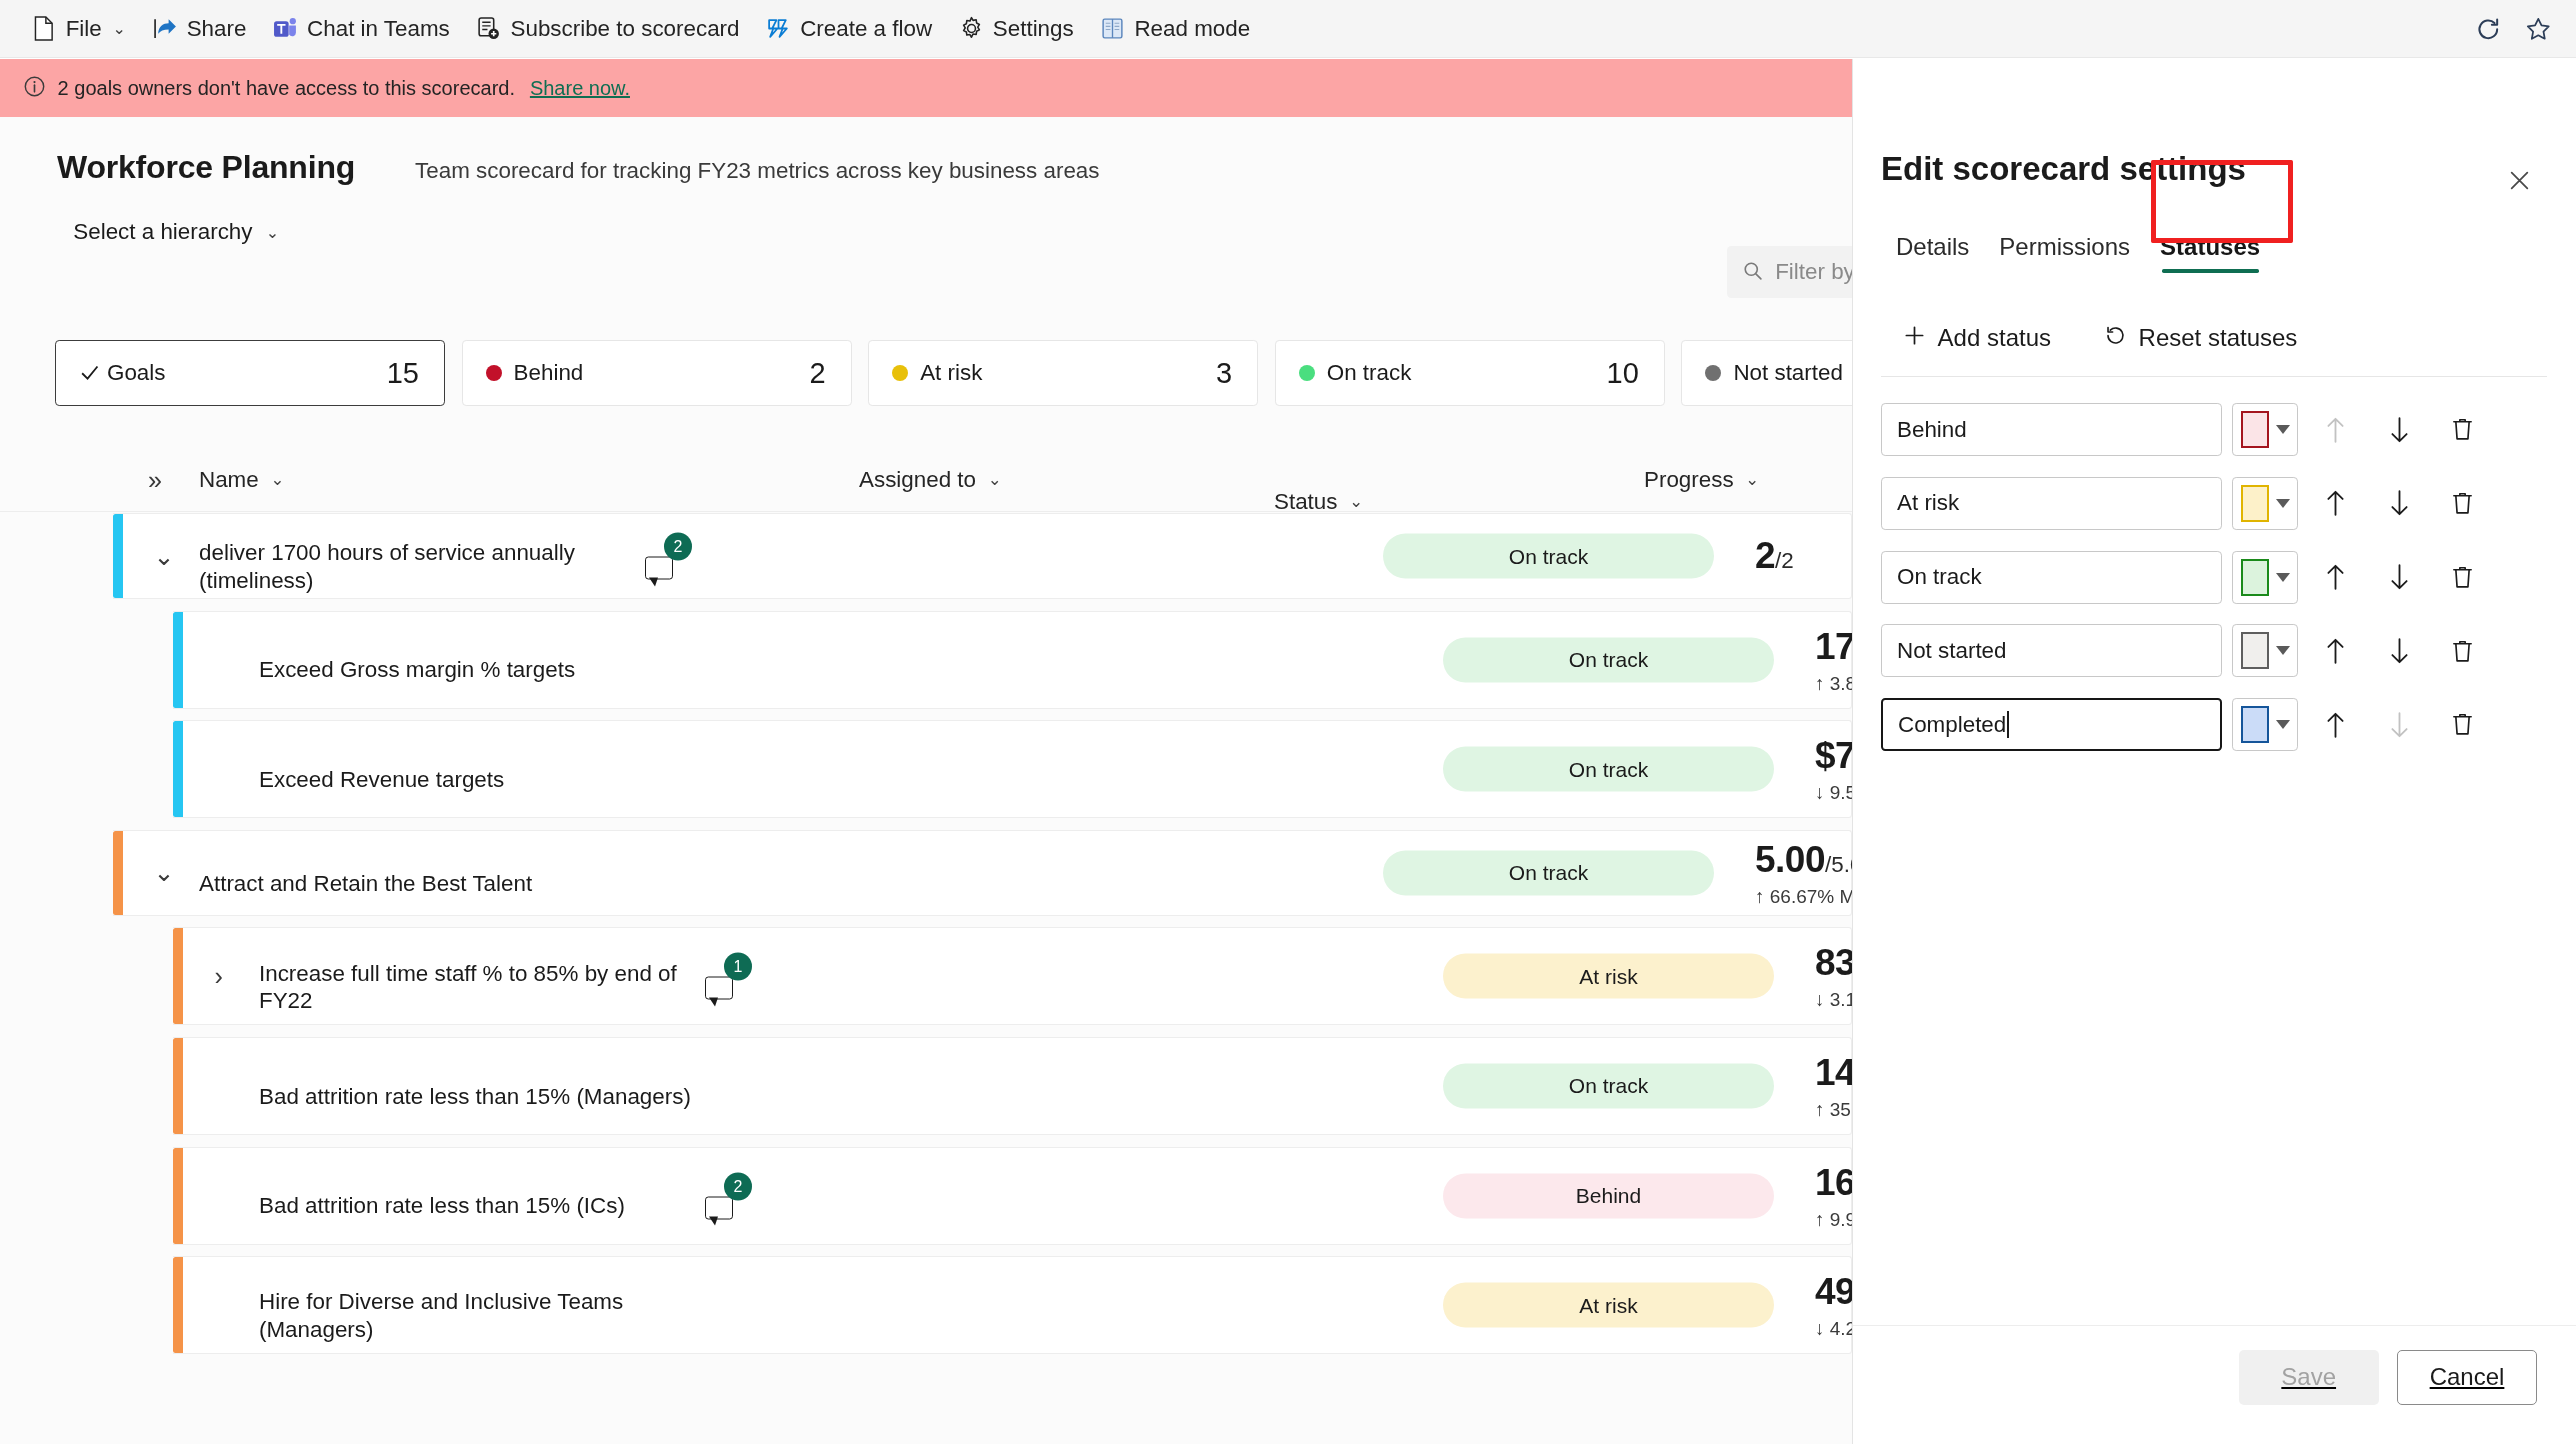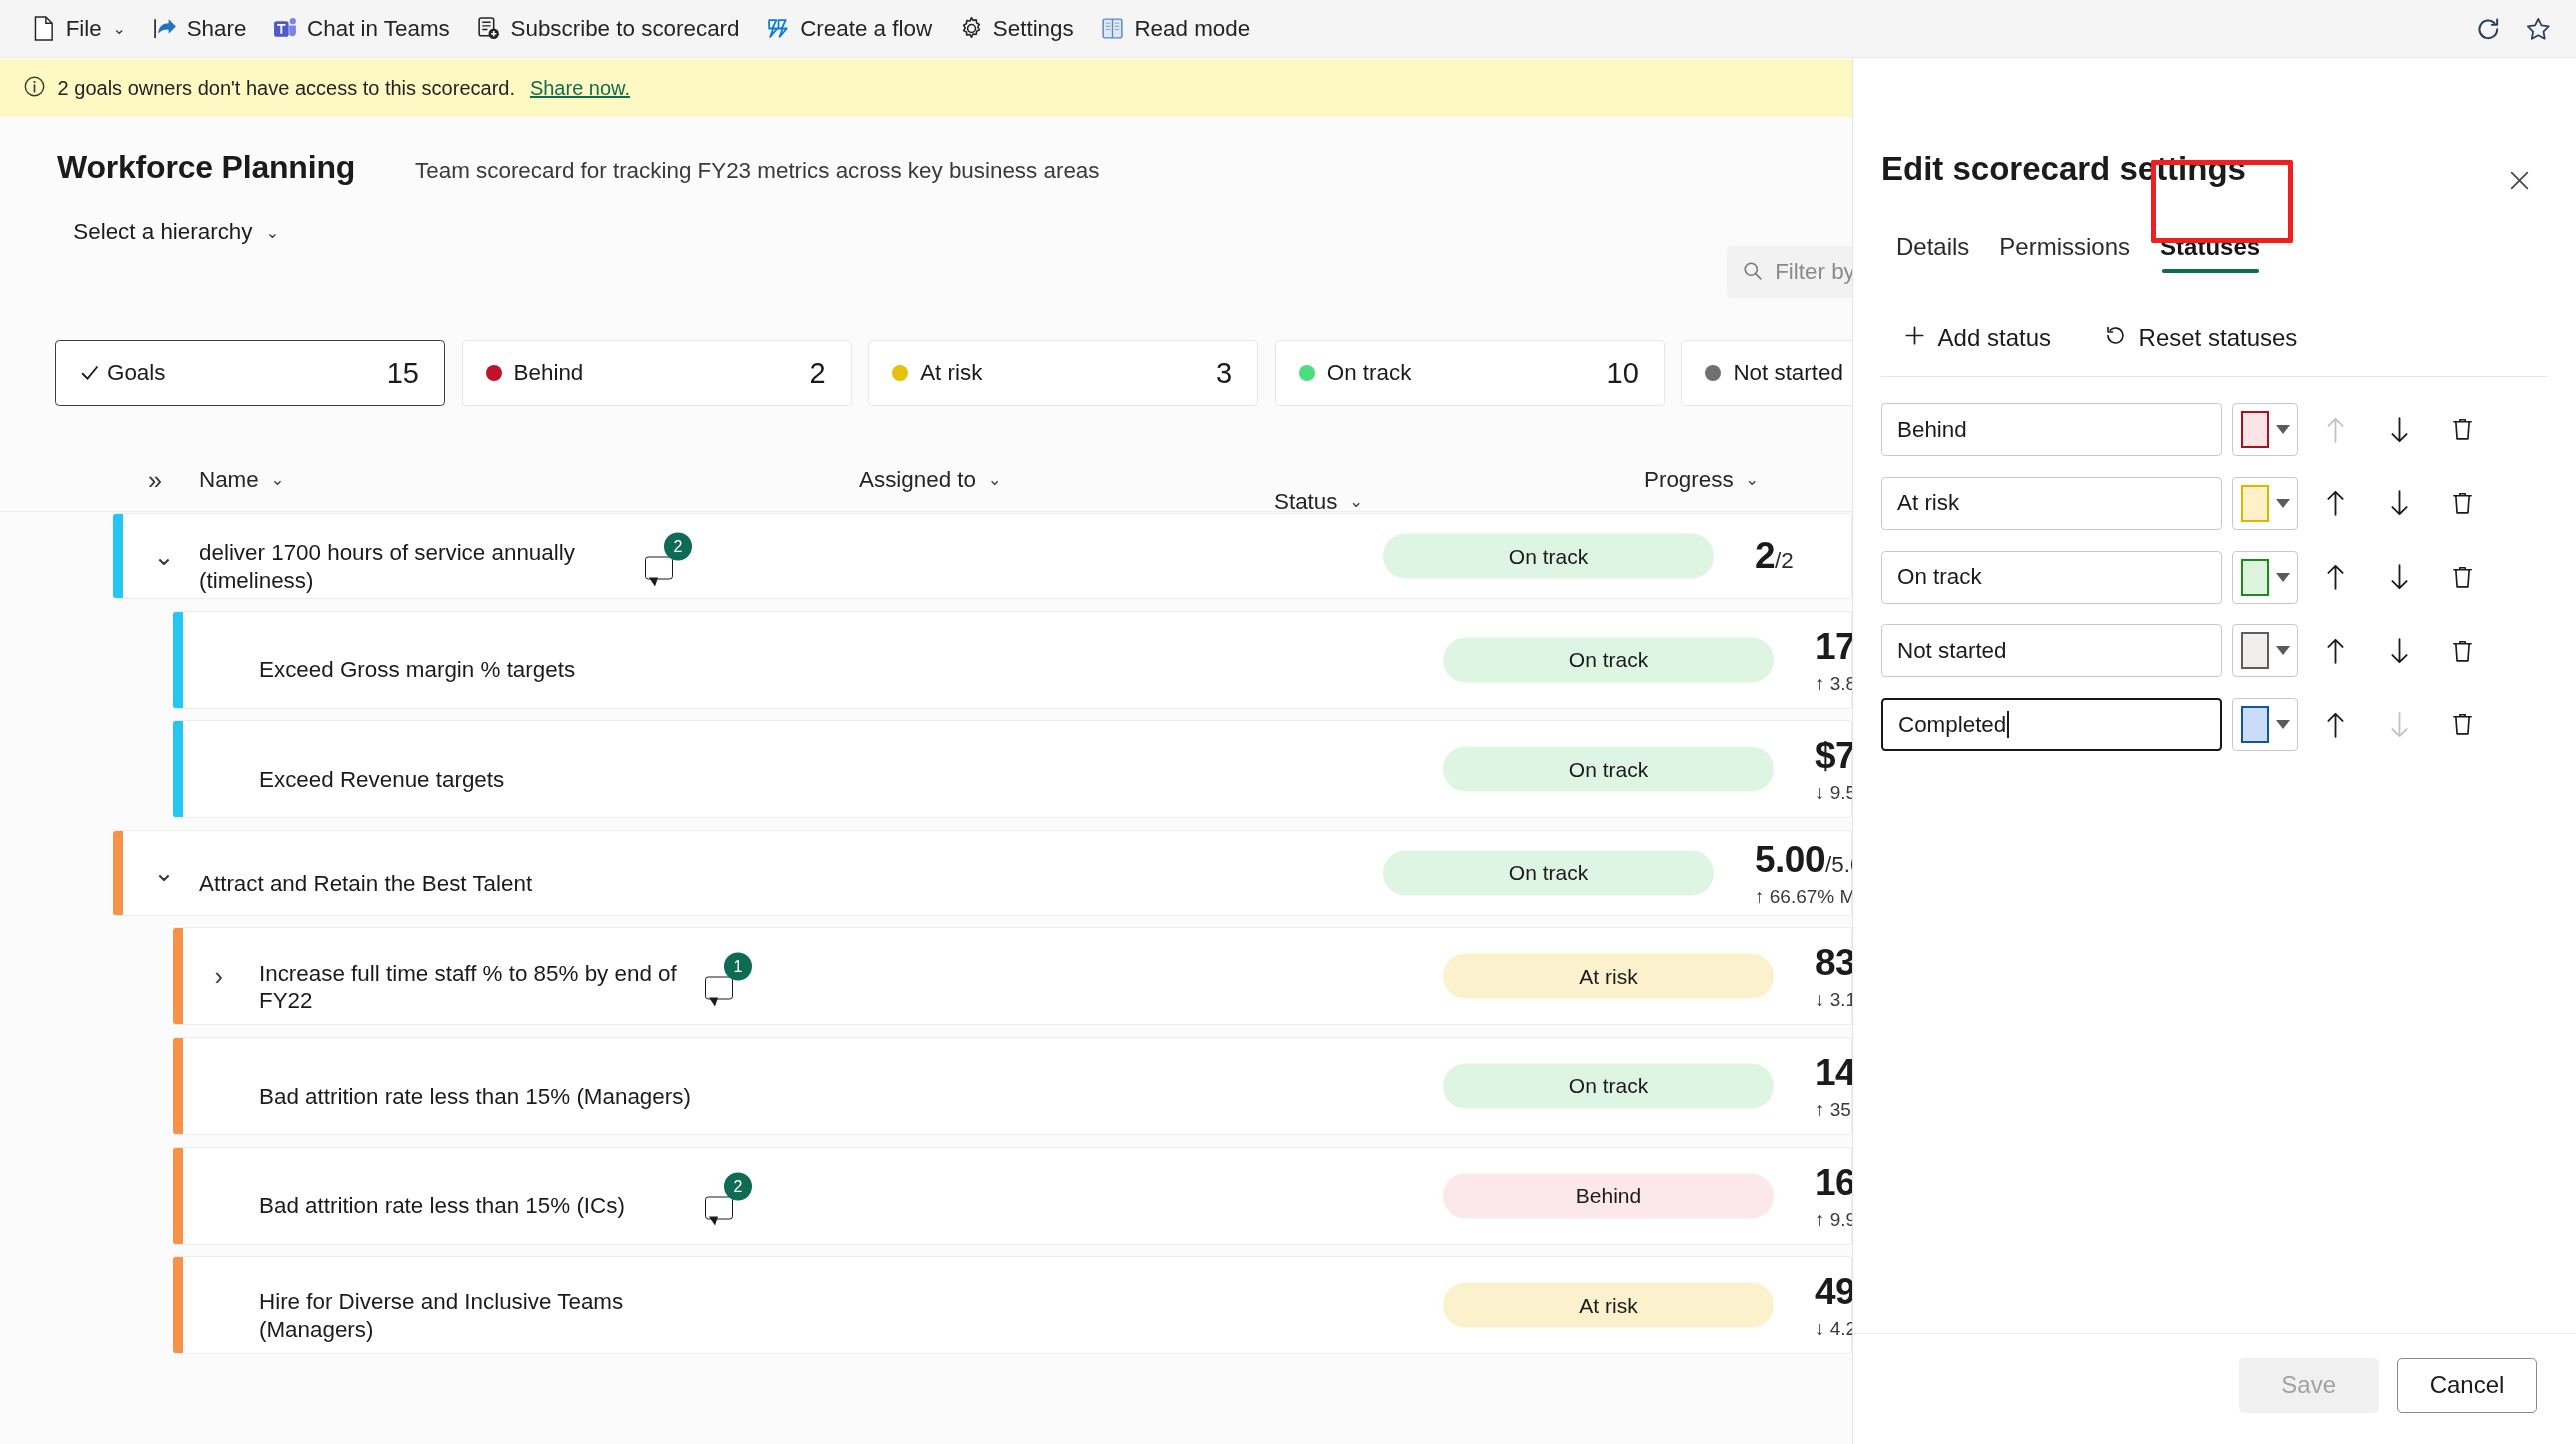--- a/index.html
+++ b/index.html
@@ -34,21 +34,21 @@
   }
   .icon-btn {
     width: 45px; height: 45px; border-radius: 3.3px; cursor: pointer;
     display: flex; align-items: center; justify-content: center;
   }
 
   
   .msgbar {
     position: absolute; top: 59px; left: 0;
     width: 2576px; height: 58px;
-    background: #fef9c3;
+    background: #fca5a5;
     display: flex; align-items: center; gap: 11.6px;
     padding-left: 23px;
   }
   .msgbar-text { font-size: 20px; color: #242424; }
   .msgbar-link {
     font-size: 20px; color: #0f6e52; text-decoration: underline;
     cursor: pointer; margin-left: 3.3px;
   }
 
   
@@ -240,25 +240,25 @@
   .sw { width: 28px; height: 37px; border-width: 2.5px; border-style: solid; }
   .tri-down { width: 0; height: 0; border-left: 7.5px solid transparent; border-right: 7.5px solid transparent; border-top: 9.1px solid #5a5a5a; }
   .st-ico {
     width: 52px; height: 52px; margin-left: 11.6px;
     display: flex; align-items: center; justify-content: center;
     cursor: pointer; border-radius: 3.3px;
   }
   .st-ico.dis { cursor: default; }
 
   .panel-footer {
-    position: absolute; bottom: 8px; left: 0;
+    position: absolute; bottom: 16px; left: 0;
     width: 724px; height: 103px;
     border-top: 0.8px solid #ededed;
     display: flex; align-items: center; justify-content: flex-end;
-    gap: 18.3px; padding-right: 40px; background: #ffffff;
+    gap: 18.3px; padding-right: 40px; background: #ffffff; text-decoration: underline;
   }
   .btn {
     height: 55px; min-width: 140px; padding: 0 25px;
     border-radius: 5px; font-size: 24px;
     display: flex; align-items: center; justify-content: center;
     cursor: pointer;
   }
   .btn-save { background: #f0f0f0; color: #a2a2a2; cursor: default; }
   .btn-cancel { background: #ffffff; border: 0.8px solid #8a8a8a; color: #1b1b1b; }
 </style>

